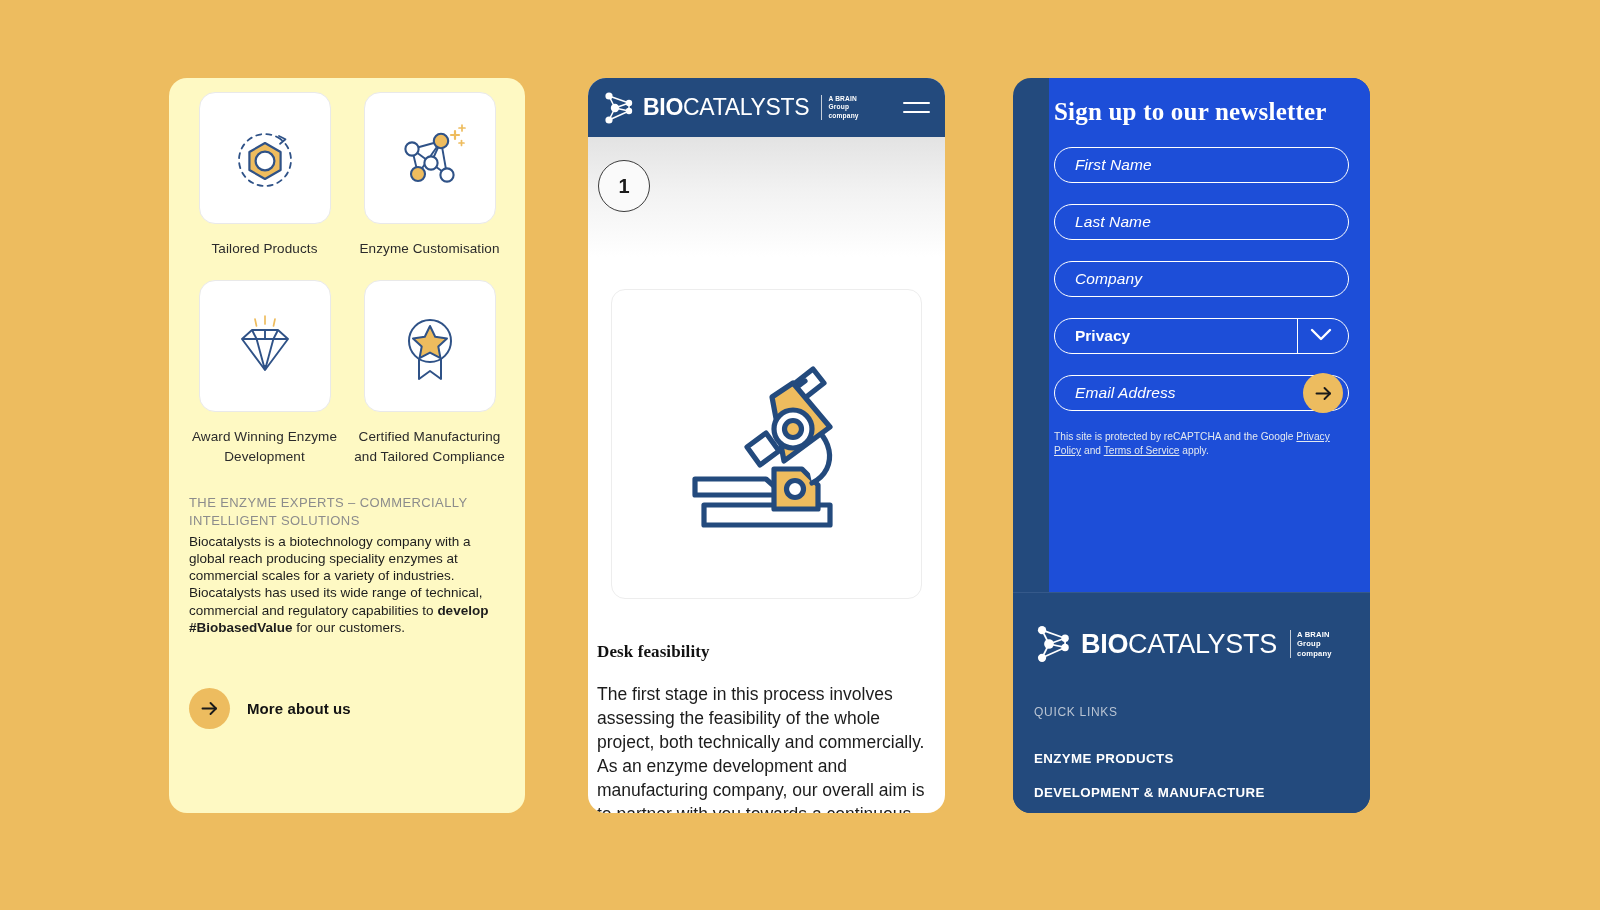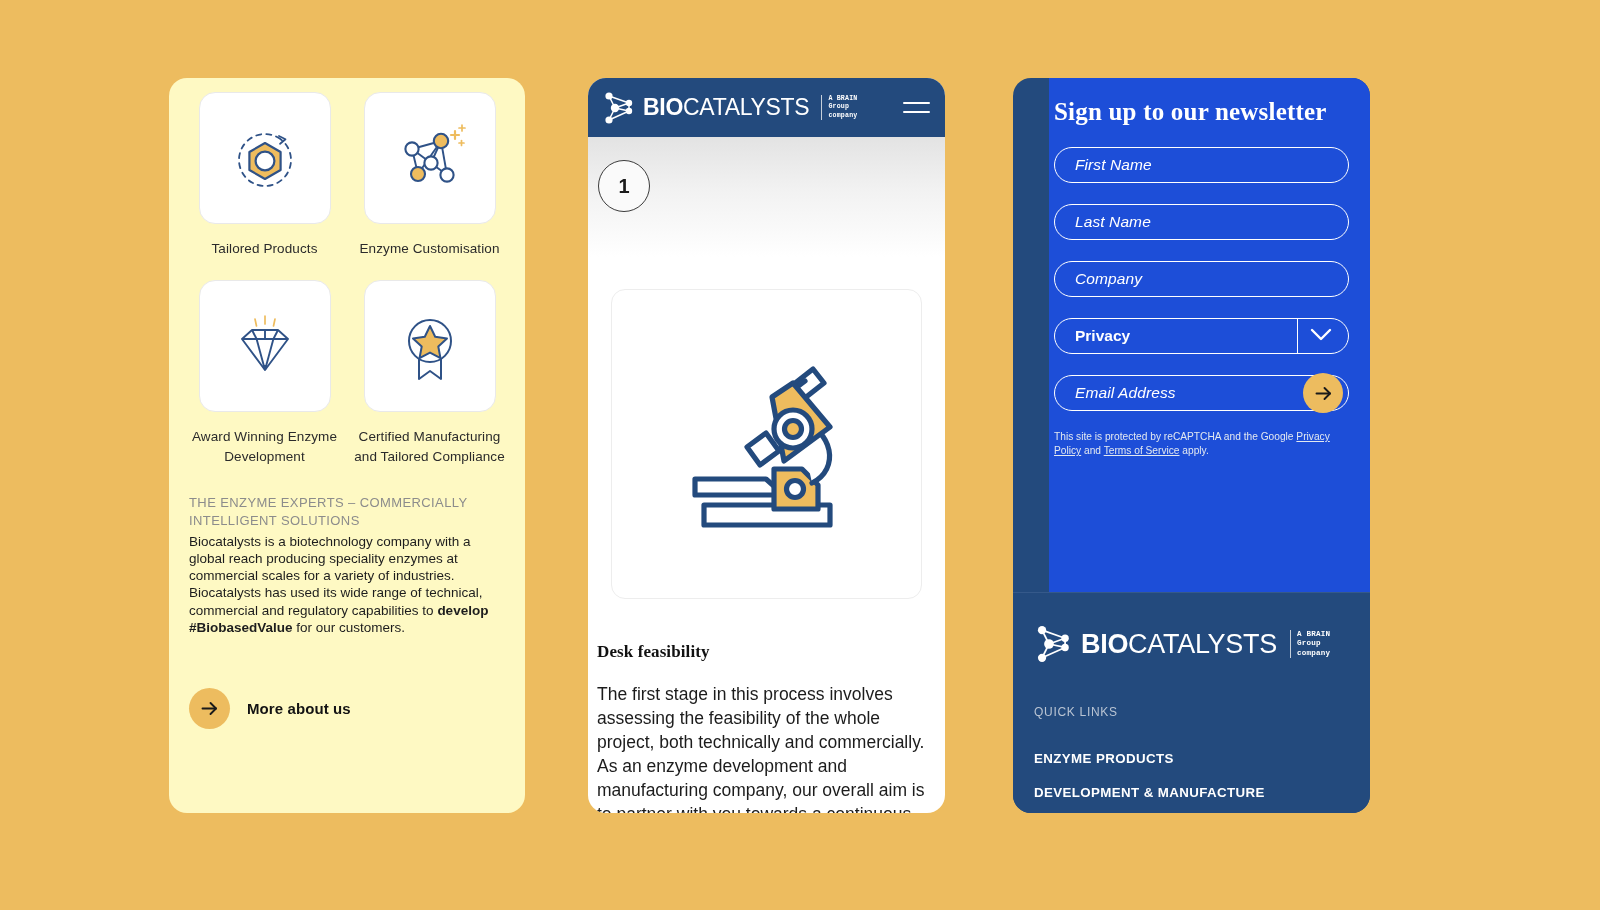--- a/index.html
+++ b/index.html
@@ -97,21 +97,20 @@
     white-space: nowrap;
   }
   .logo-word b { font-weight: 700; }
   .logo-word span.thin { font-weight: 400; }
   .logo-tag {
     border-left: 1.5px solid #c6cfda;
     padding-left: 6px; margin-left: 4px;
     color: #ffffff;
     font-size: 6.6px; line-height: 8.4px; font-weight: 700;
     letter-spacing: .2px;
-    font-family: Liberation Mono, monospace;
   }
   .burger { width: 27px; display: flex; flex-direction: column; gap: 7px; cursor: pointer; }
   .burger i { display: block; height: 2.2px; background: #fff; border-radius: 2px; }
 
   .mid-body { position: relative; height: 676px; }
   .mid-gradient {
     position: absolute; left: 0; top: 0; right: 0; height: 120px;
     background: linear-gradient(180deg, #e3e3e3 0%, #f2f2f2 45%, #ffffff 100%);
   }
   .step-badge {

